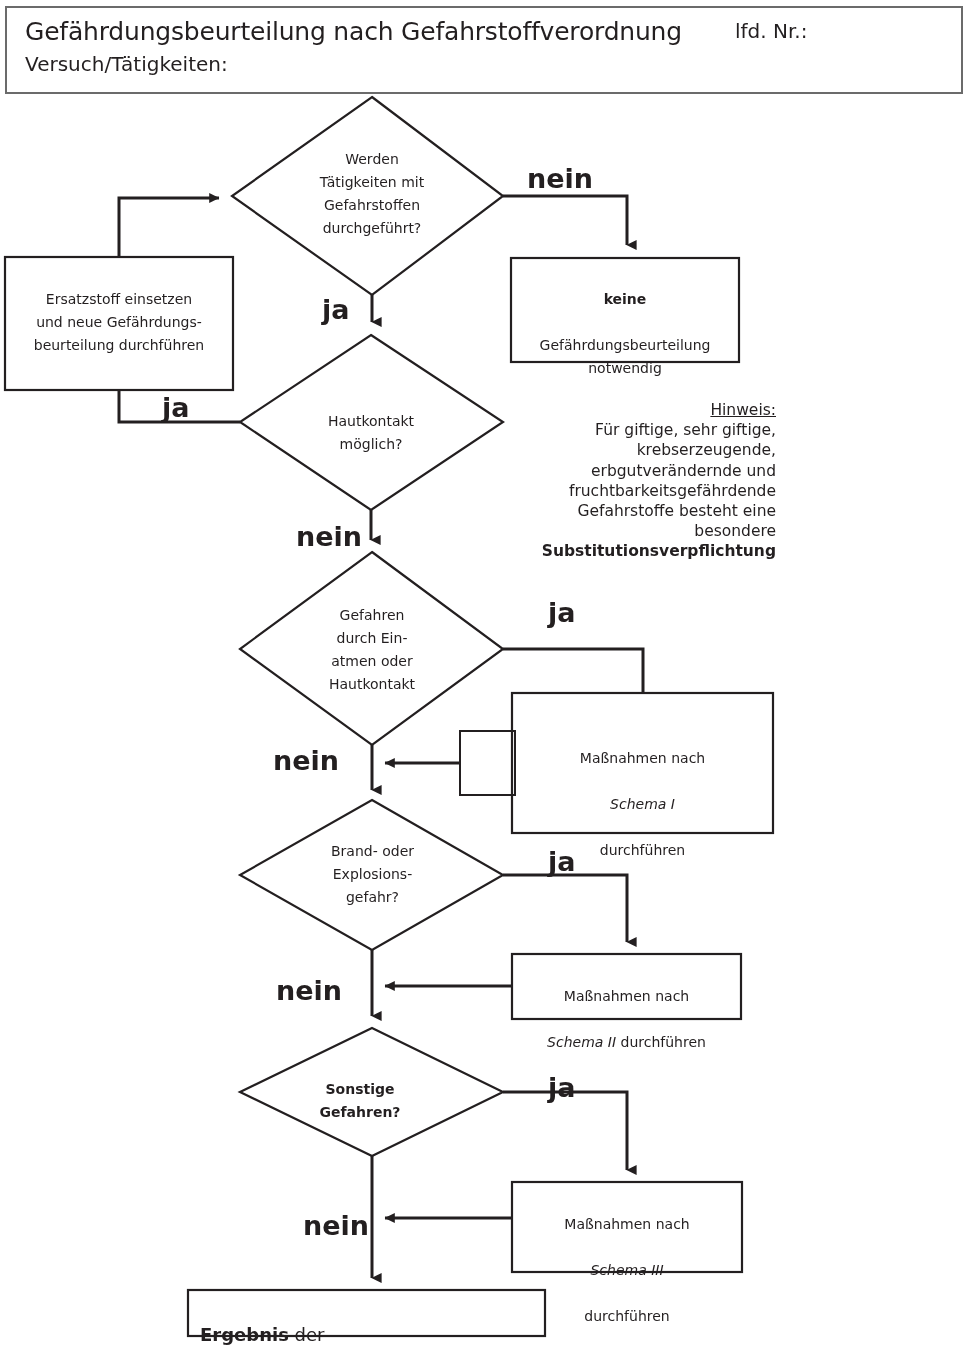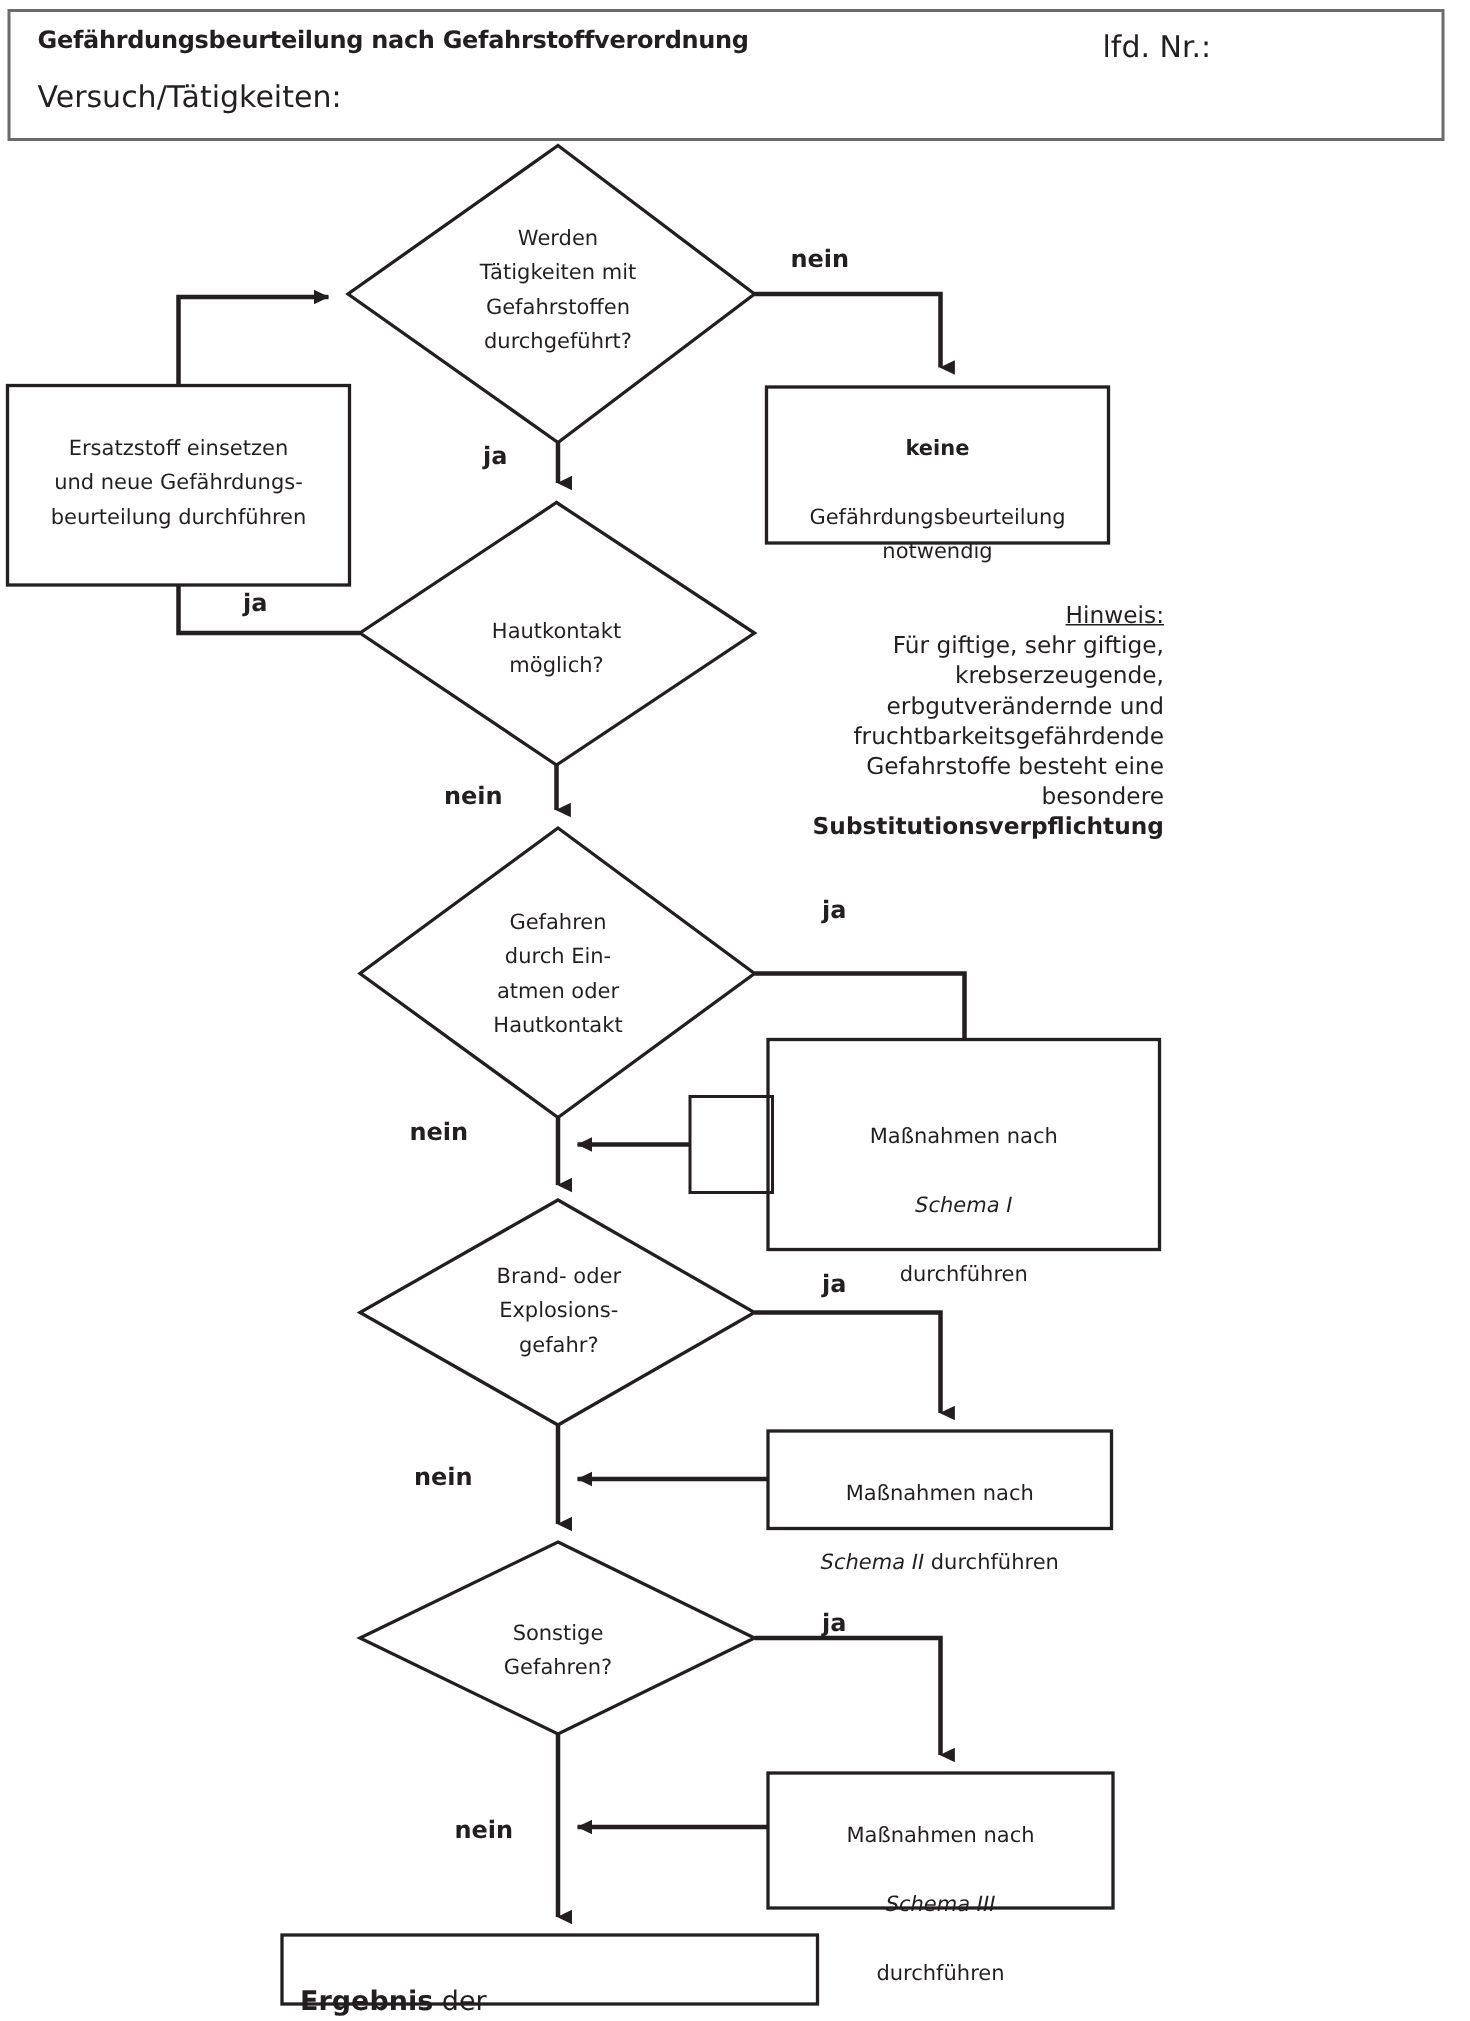--- a/index.html
+++ b/index.html
@@ -28,22 +28,22 @@
     width: 958px;
     height: 88px;
     border: 2px solid #6b6b6b;
     box-sizing: border-box;
     background: #ffffff;
   }
   #header-title {
     position: absolute;
     left: 18px;
     top: 9px;
-    font-size: 16px;
-    font-weight: bold;
+    font-size: 25px;
+    font-weight: normal;
     color: #231f20;
     letter-spacing: -0.2px;
     white-space: nowrap;
   }
   #header-lfdnr {
     position: absolute;
     left: 728px;
     top: 11px;
     font-size: 20px;
     font-weight: normal;
@@ -89,21 +89,21 @@
     position: absolute;
     text-align: center;
     color: #231f20;
     font-size: 14px;
     line-height: 23px;
     white-space: pre-line;
   }
   .edge-label {
     position: absolute;
     color: #231f20;
-    font-size: 16px;
+    font-size: 27px;
     font-weight: bold;
     white-space: nowrap;
   }
   .bold { font-weight: bold; }
   .ital-bold { font-weight: normal; font-style: italic; }
   #hinweis {
     position: absolute;
     left: 516px;
     top: 400px;
     width: 260px;
@@ -227,21 +227,21 @@
 
   <div class="node-text" style="left:285px; top:840px; width:175px;">Brand- oder
 Explosions-
 gefahr?</div>
 
   <div class="node-text" style="left:512px; top:962px; width:229px;">
     <span>Maßnahmen nach</span><br>
     <span class="ital-bold">Schema II</span><span> durchführen</span>
   </div>
 
-  <div class="node-text" style="left:292px; top:1078px; width:160px;">Sonstige
+  <div class="node-text" style="left:280px; top:1078px; width:160px;font-weight:bold;">Sonstige
 Gefahren?</div>
 
   <div class="node-text" style="left:512px; top:1190px; width:230px;">
     <span>Maßnahmen nach</span><br>
     <span class="ital-bold">Schema III</span><br>
     <span>durchführen</span>
   </div>
 
   <div class="node-text" style="left:200px; top:1300px; width:340px; text-align:left; font-size:18px;">
     <span class="bold">Ergebnis</span><span> der Gefährdungsbeurteilung</span>

